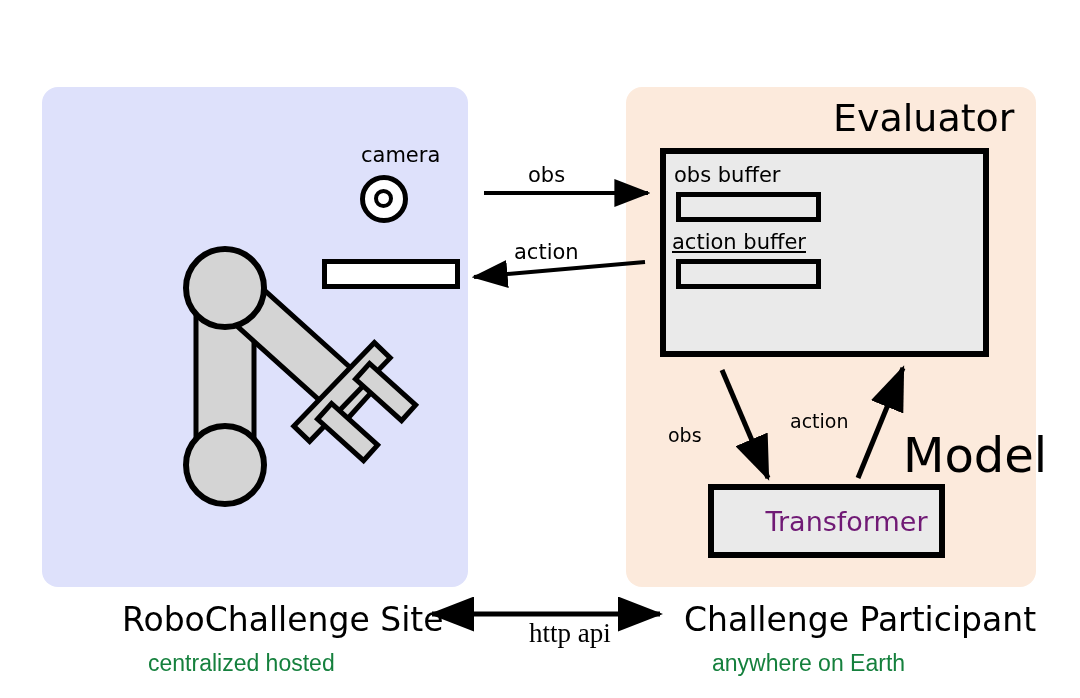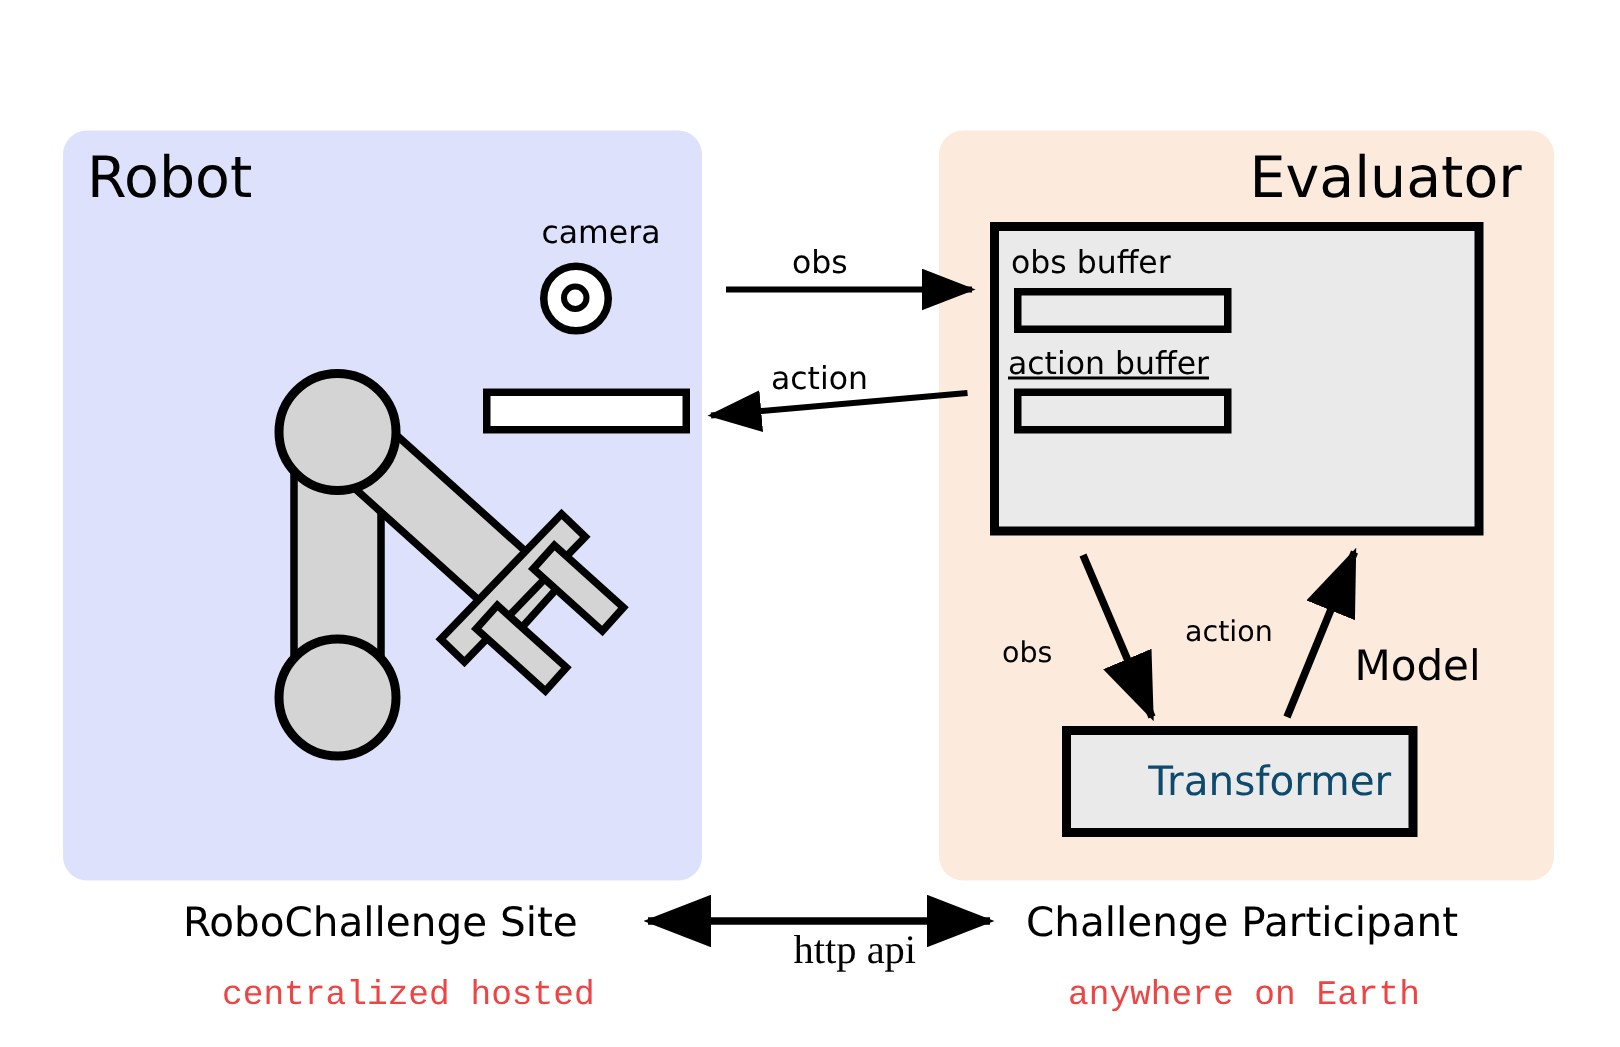--- a/index.html
+++ b/index.html
@@ -41,21 +41,21 @@
     color: #000;
     letter-spacing: 0px;
     white-space: nowrap;
   }
   #robot-title { left: 58px; top: 96px; }
   #evaluator-title { left: 833px; top: 96px; }
   #model-title {
     position: absolute;
     left: 903px;
     top: 427px;
-    font-size: 28px;
+    font-size: 48px;
     color: #000;
     white-space: nowrap;
   }
 
   .lbl {
     position: absolute;
     font-size: 21px;
     color: #000;
     white-space: nowrap;
   }
@@ -148,21 +148,21 @@
     height: 74px;
     background: #eaeaea;
     border: 6px solid #000;
     box-sizing: border-box;
     display: flex;
     align-items: center;
     justify-content: center;
   }
   #transformer-label {
     font-size: 27px;
-    color: #0c4a6e;
+    color: #701a75;
     white-space: nowrap;
     margin-left: 40px;
   }
 
   
   #obs-arrow-label { left: 528px; top: 163px; }
   #action-arrow-label { left: 514px; top: 240px; }
   #model-obs-label { left: 668px; top: 424px; }
   #model-action-label { left: 790px; top: 410px; }
 
@@ -171,31 +171,31 @@
     position: absolute;
     left: 0; top: 0;
     width: 1080px;
     height: 698px;
     pointer-events: none;
   }
 
   
   .cap-main {
     position: absolute;
-    font-size: 27px;
+    font-size: 33px;
     color: #000;
     white-space: nowrap;
   }
   #site-caption { left: 122px; top: 600px; }
   #participant-caption { left: 684px; top: 600px; }
   .cap-sub {
     position: absolute;
-    font-family: Liberation Mono, monospace;
+    font-family: Liberation Sans, sans-serif;
     font-size: 23px;
-    color: #ef4444;
+    color: #15803d;
     white-space: nowrap;
   }
   #site-subcaption { left: 148px; top: 650px; }
   #participant-subcaption { left: 712px; top: 650px; }
   #http-api-label {
     position: absolute;
     left: 492px;
     top: 618px;
     font-family: "Liberation Serif", serif;
     font-size: 27px;
@@ -217,21 +217,20 @@
     white-space: nowrap;
   }
   #wechat-icon { display: block; }
 </style>
 </head>
 <body>
 
 <div id="canvas">
 
   <div class="panel" id="robot-panel"></div>
-  <div class="panel-title" id="robot-title">Robot</div>
 
   <div class="panel" id="evaluator-panel"></div>
   <div class="panel-title" id="evaluator-title">Evaluator</div>
   <div id="model-title">Model</div>
 
   <div class="lbl" id="camera-label">camera</div>
   <div id="camera-icon">
     <div class="ring"></div>
     <div class="pupil"></div>
   </div>

